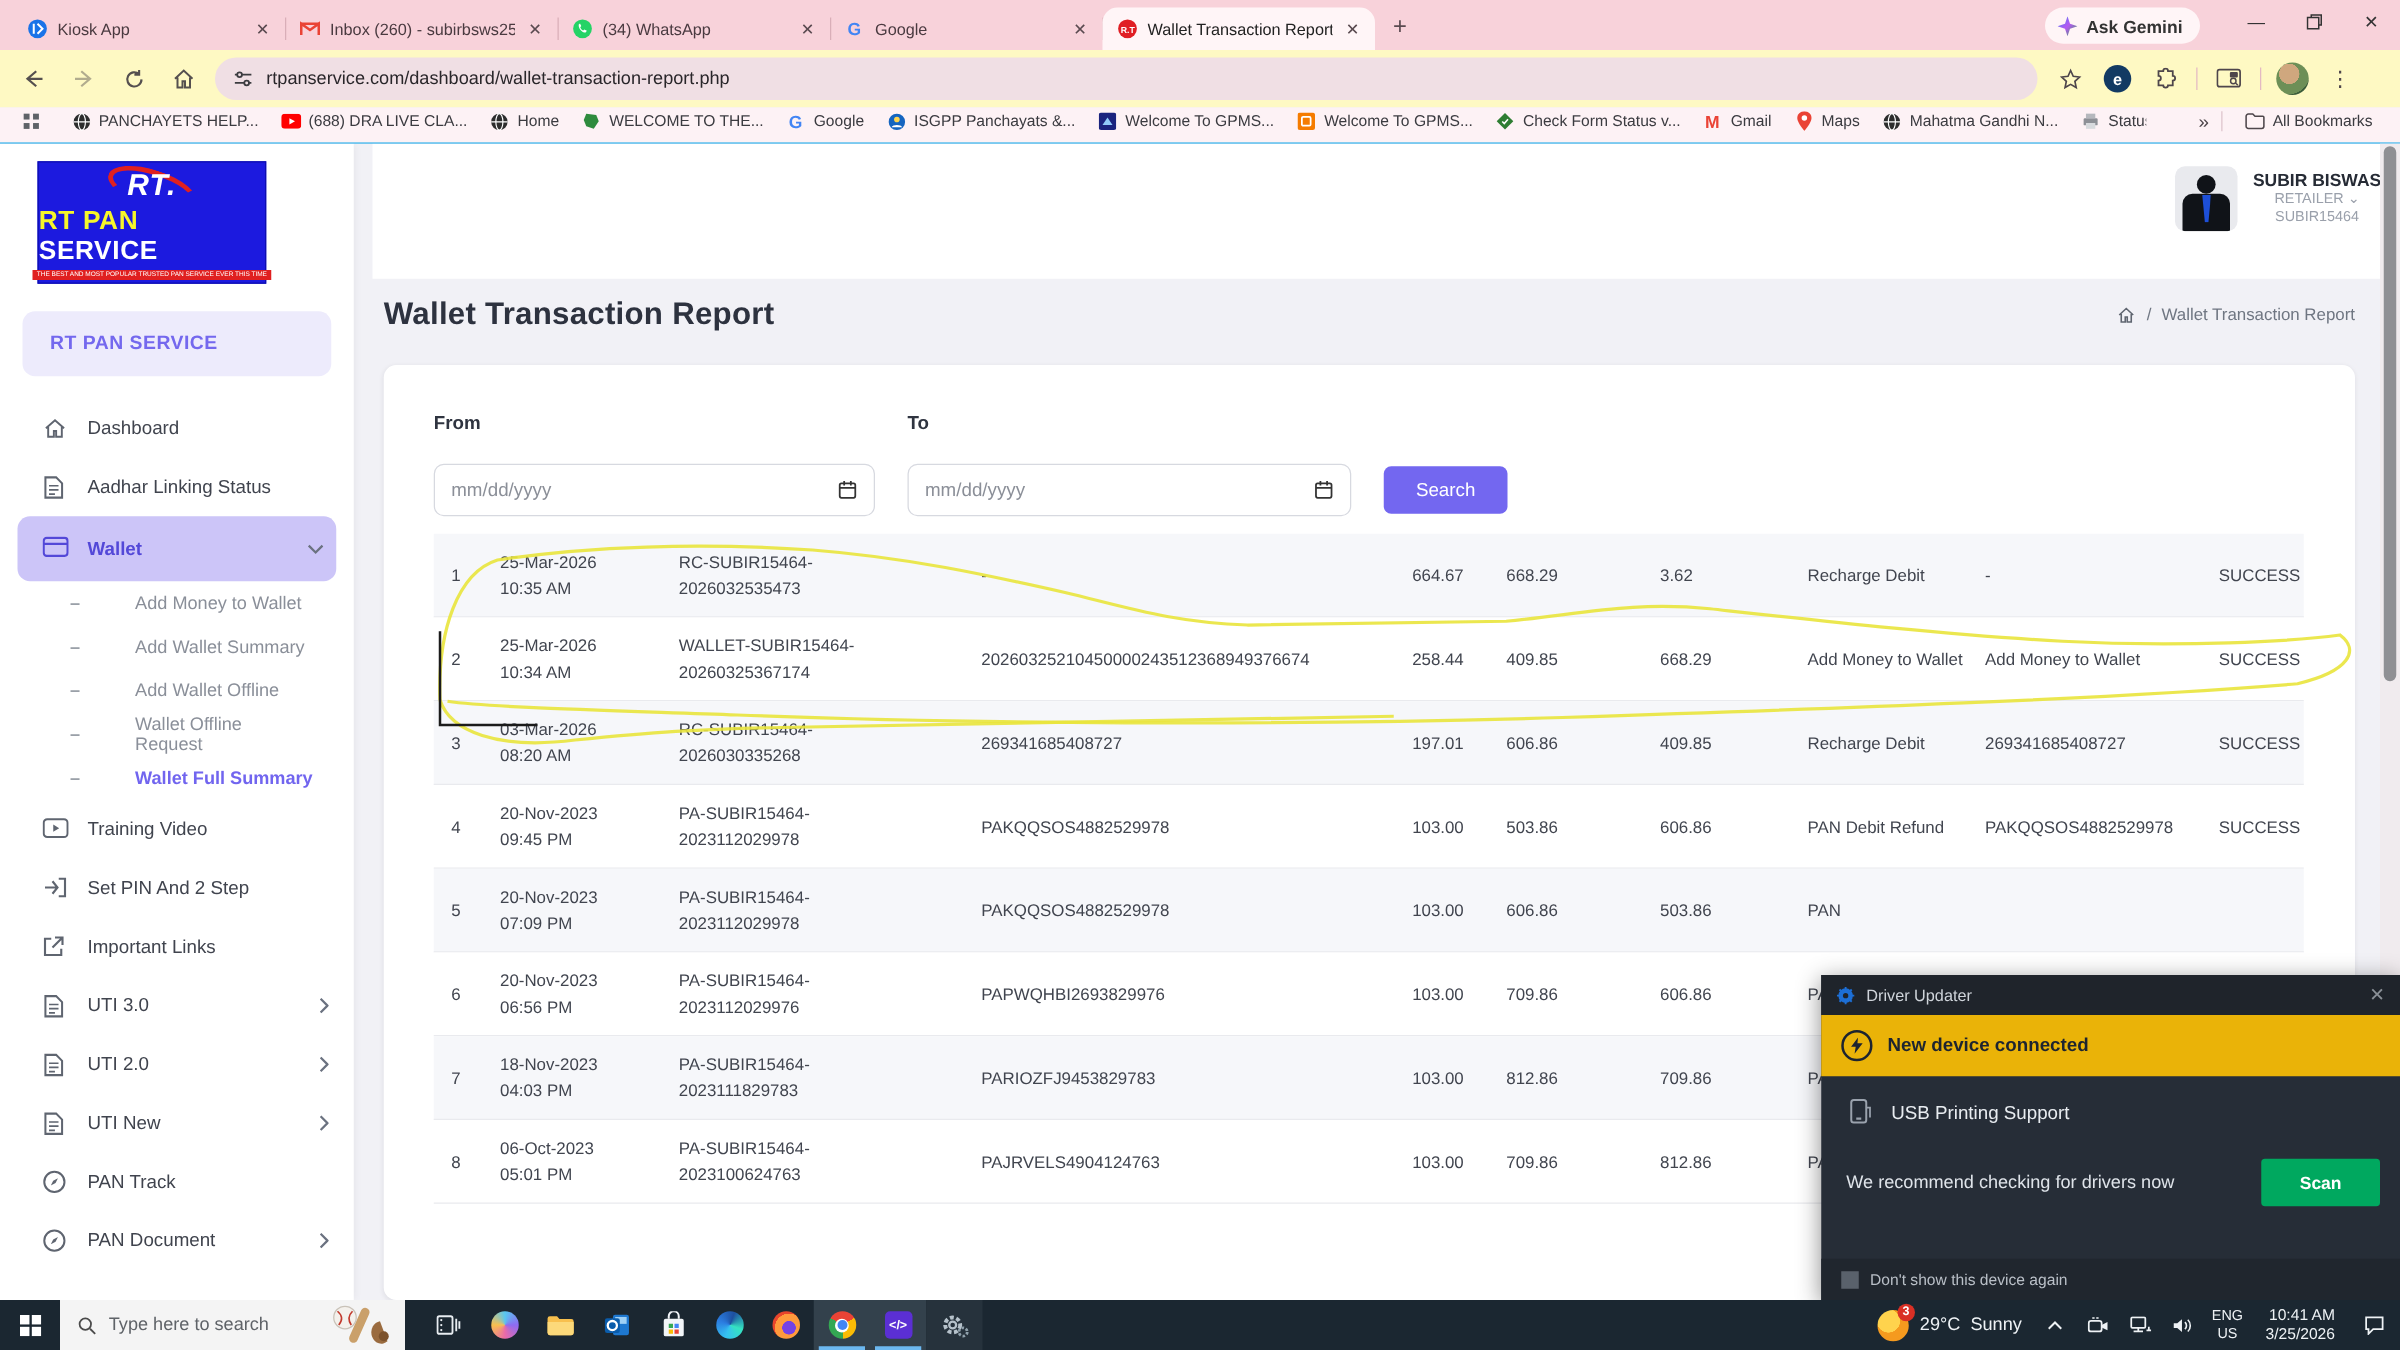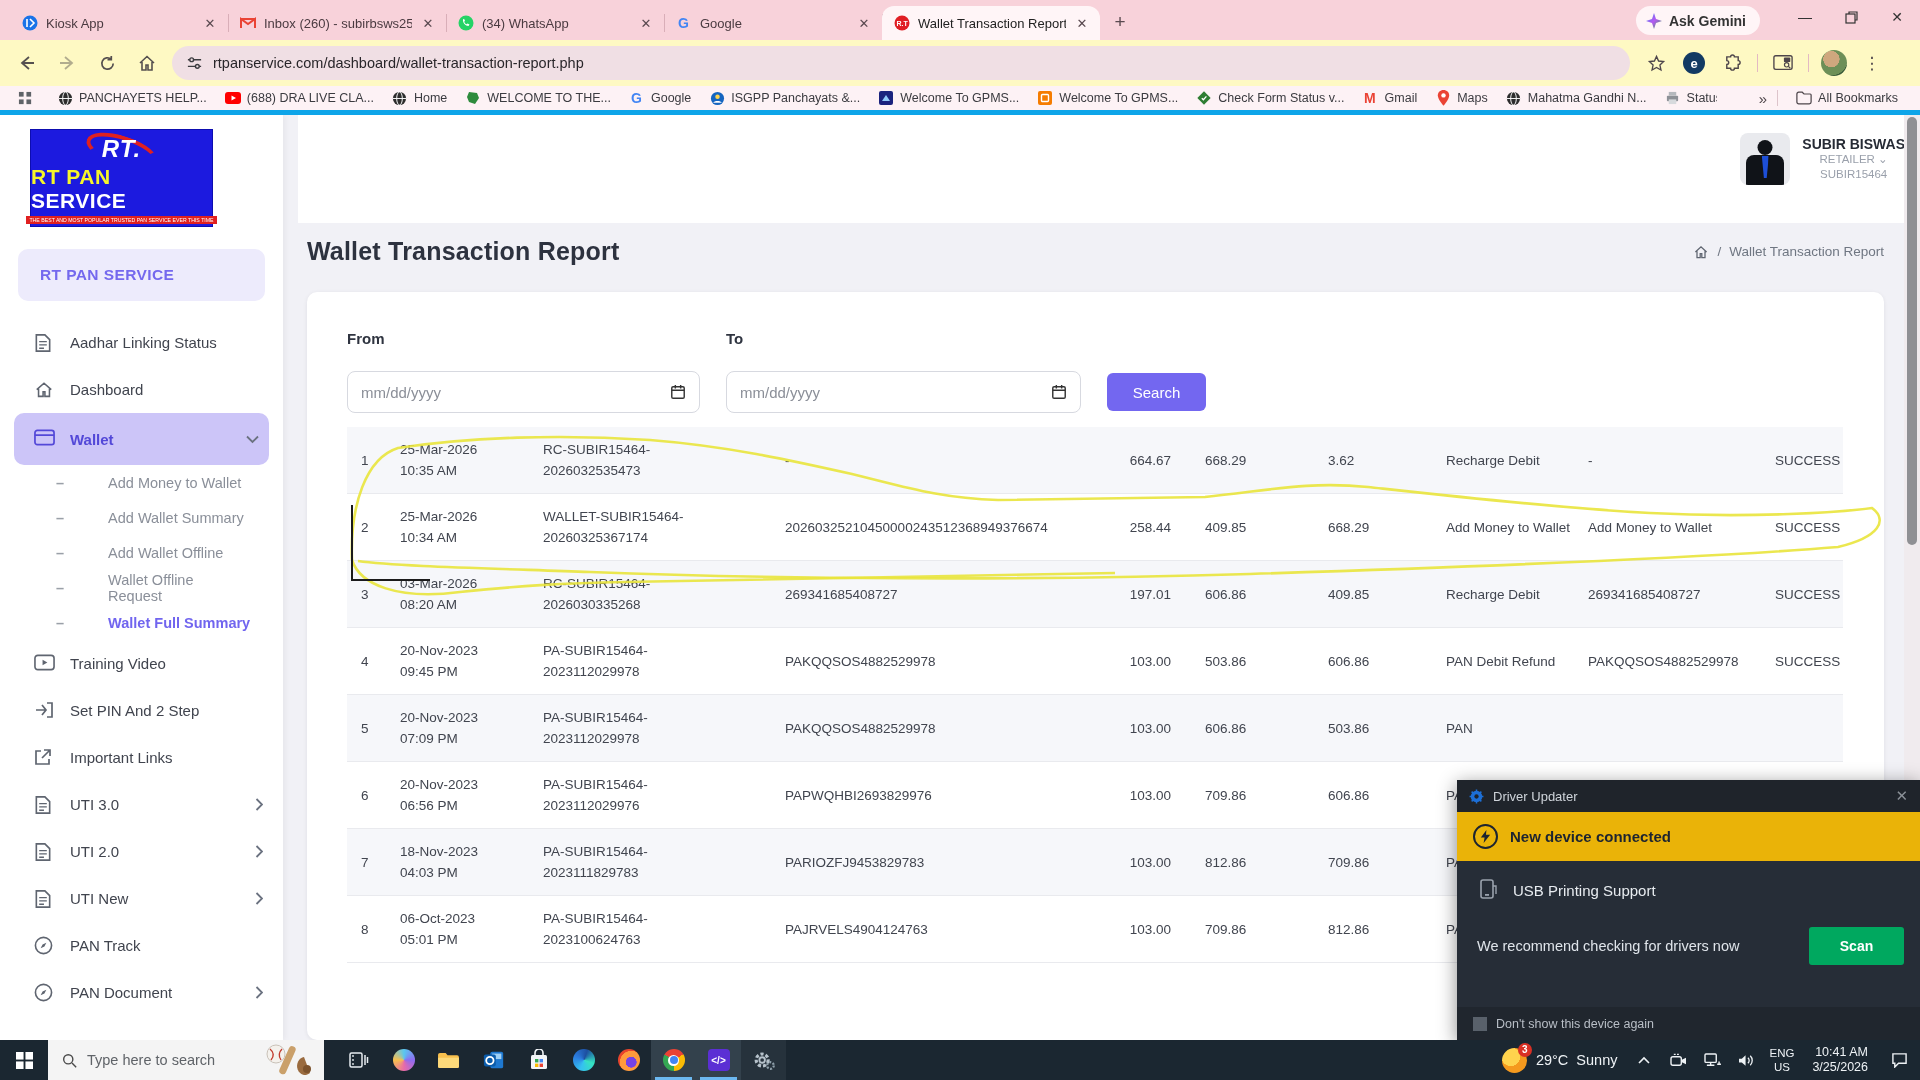--- a/index.html
+++ b/index.html
@@ -23,21 +23,21 @@
   .navbtns { display:flex; align-items:center; gap:6px; padding-left:10px; color:#5c5257; }
   .navbtn { width:34px; height:34px; display:flex; align-items:center; justify-content:center; }
   .omnibox { margin-left:8px; width:1458px; height:34px; background:#f0dfe4; border-radius:17px; display:flex; align-items:center; padding:0 14px; gap:10px; }
   .omnibox .url { font-size:14.5px; color:#29262a; }
   .toolbar-right { display:flex; align-items:center; gap:6px; margin-left:10px; color:#4e464b; }
   .tr-ic { width:32px; height:32px; display:flex; align-items:center; justify-content:center; }
   .divider-v { width:1px; height:18px; background:#e3b9c3; margin:0 3px; }
   .ext-badge { width:22px; height:22px; border-radius:50%; background:#123a63; color:#fff; font-size:13px; font-weight:bold; display:flex; align-items:center; justify-content:center; }
   .avatar-mini { width:26px; height:26px; border-radius:50%; background:radial-gradient(circle at 40% 35%, #cfa77e 0 35%, #6d8f57 36% 70%, #3c5d3a 71%); }
 
-  .bookmarksbar { position:absolute; left:0; top:86px; width:1920px; height:29px; background:#fdf2f5; border-bottom:5px solid #0ea5e9; display:flex; align-items:center; font-size:12.5px; color:#3b3b40;gap:42px; }
+  .bookmarksbar { position:absolute; left:0; top:86px; width:1920px; height:29px; background:#fdf2f5; border-bottom:1px solid #0ea5e9; display:flex; align-items:flex-start; font-size:12.5px; color:#3b3b40;gap:42px; }
   .bm-left { display:flex; align-items:center; gap:4px; padding-left:10px; flex:1; overflow:hidden; }
   .bm-item { display:flex; align-items:center; gap:6px; padding:3px 8px; border-radius:6px; white-space:nowrap; }
   .bm-item .bmic { width:16px; height:16px; display:flex; align-items:center; justify-content:center; }
   .bm-right { display:flex; align-items:center; gap:10px; padding-right:14px; }
   .bm-sep { width:1px; height:16px; background:#ddc4cb; }
 
   
   .viewport { position:absolute; left:0; top:115px; width:1920px; height:925px; background:#f1f1f6; overflow:hidden; }
 
   .sidebar { position:absolute; left:0; top:0; width:283px; height:925px; background:#fff; box-shadow:2px 0 6px rgba(0,0,0,.05); overflow:hidden; }
@@ -440,35 +440,35 @@
       <span class="swoosh"></span>
       <span class="rt">RT.</span>
       <span class="l1"><span class="y">RT PAN</span> <span class="w">SERVICE</span></span>
       <span class="tag">THE BEST AND MOST POPULAR TRUSTED PAN SERVICE EVER THIS TIME</span>
     </div>
     <div class="brandpill">RT PAN SERVICE</div>
     <div class="menu">
 
     <div class="mi">
           <span class="mic">
+            <svg width="20" height="20" viewBox="0 0 22 22">
+              <path d="M3 10.5 L11 3.5 L19 10.5 M5 9.5V18h5v-5h2v5h5V9.5" stroke="currentColor" stroke-width="1.7" fill="none"></path>
+            </svg>
+          </span>
+          <span>Dashboard</span>
+          <span class="chev"></span>
+        </div>
+        <div class="mi">
+          <span class="mic">
             <svg width="18" height="20" viewBox="0 0 18 21">
               <path d="M2 2h9l5 5v12H2z" fill="none" stroke="currentColor" stroke-width="1.7"></path>
               <path d="M5 9h8 M5 12.5h8 M5 16h5" stroke="currentColor" stroke-width="1.4"></path>
             </svg>
           </span>
           <span>Aadhar Linking Status</span>
-          <span class="chev"></span>
-        </div>
-        <div class="mi">
-          <span class="mic">
-            <svg width="20" height="20" viewBox="0 0 22 22">
-              <path d="M3 10.5 L11 3.5 L19 10.5 M5 9.5V18h5v-5h2v5h5V9.5" stroke="currentColor" stroke-width="1.7" fill="none"></path>
-            </svg>
-          </span>
-          <span>Dashboard</span>
           <span class="chev"></span>
         </div>
         <div class="mi active">
           <span class="mic">
             <svg width="21" height="17" viewBox="0 0 22 17">
               <rect x="1" y="1" width="20" height="15" rx="2.5" fill="none" stroke="currentColor" stroke-width="1.8"></rect>
               <path d="M1 6h20" stroke="currentColor" stroke-width="1.8"></path>
             </svg>
           </span>
           <span>Wallet</span>

